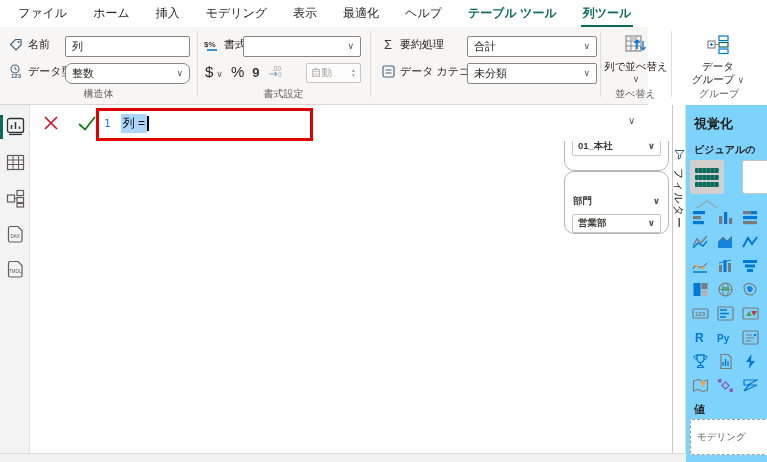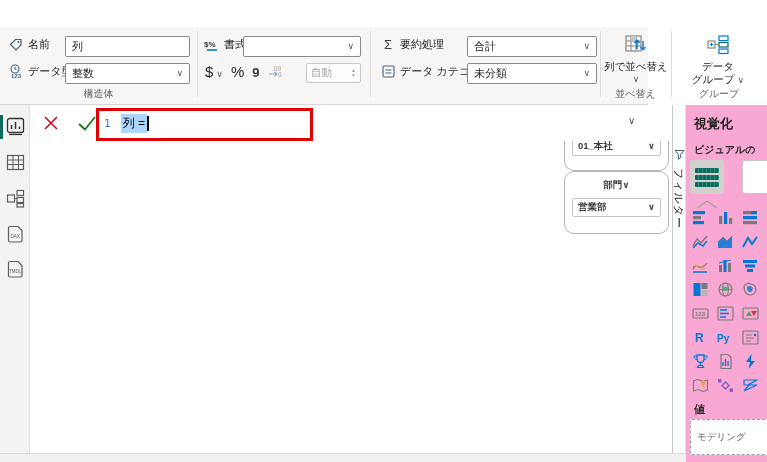--- a/index.html
+++ b/index.html
@@ -68,21 +68,21 @@
   #slicer-1 .slicer-head { overflow:hidden; height:13px; }
 
   
   #filter-strip { position:absolute; left:672px; top:105px; width:14px; height:348px; background:#fff;
     border-left:1px solid #c8c6c4; border-right:1px solid #e3e1df; }
   #filter-funnel { position:absolute; left:674px; top:146px; z-index:4; cursor:pointer; }
   #filter-label { position:absolute; left:686px; top:168px; transform:rotate(90deg);
     transform-origin:0 0; font-size:11px; color:#252423; white-space:nowrap; letter-spacing:1px; }
 
   
-  #vis-pane { position:absolute; left:686px; top:105px; width:81px; height:357px; background:#f9a8d4;
+  #vis-pane { position:absolute; left:686px; top:105px; width:81px; height:357px; background:#7dd3fc;
     overflow:hidden; }
   #vis-title { position:absolute; left:8px; top:10px; font-size:13px; font-weight:700; color:#252423; }
   #vis-subtitle { position:absolute; left:8px; top:38px; font-size:10px; font-weight:700; color:#252423; white-space:nowrap; }
   #vis-tab-selected { position:absolute; left:4px; top:55px; width:34px; height:34px; background:#d2d0ce;
     border-radius:3px; display:flex; flex-direction:column; justify-content:center; align-items:center;
     gap:2px; cursor:pointer; }
   .slicer-stripe { width:24px; height:5px;
     background:repeating-linear-gradient(90deg,#0c695c 0 3px,#2f8a7b 3px 4px); border-radius:1px; }
   #vis-tab-2 { position:absolute; left:56px; top:55px; width:34px; height:34px; background:#fff;
     border:1px solid #c8c6c4; border-radius:3px; cursor:pointer; }
@@ -96,20 +96,31 @@
     padding:0 6px; font-size:9.5px; color:#605e5c; white-space:nowrap; overflow:hidden; }
 
   #bottom-strip { position:absolute; left:0; top:453px; width:686px; height:9px; background:#f1f1f1;
     border-top:1px solid #dcdcdc; }
 </style>
 </head>
 <body>
 
 <div id="app">
 
+  <div id="menu-bar">
+      <span class="menu-tab">ファイル</span>
+      <span class="menu-tab">ホーム</span>
+      <span class="menu-tab">挿入</span>
+      <span class="menu-tab">モデリング</span>
+      <span class="menu-tab">表示</span>
+      <span class="menu-tab">最適化</span>
+      <span class="menu-tab">ヘルプ</span>
+      <span class="menu-tab contextual">テーブル ツール</span>
+      <span class="menu-tab contextual active">列ツール</span>
+    </div>
 
   <div id="ribbon">
     <div class="rsep" style="left:197px"></div>
     <div class="rsep" style="left:370px"></div>
     <div class="rsep" style="left:600px"></div>
     <div class="rsep" style="left:671px"></div>
 
     <div class="rrow" style="left:8px; top:10px;">
       <span class="ricon">
         <svg width="14" height="14" viewBox="0 0 14 14">
@@ -124,21 +135,21 @@
     <div class="rrow" style="left:8px; top:37px;">
       <span class="ricon">
         <svg width="15" height="15" viewBox="0 0 15 15">
             <circle cx="6" cy="5" r="4" fill="none" stroke="#41627e" stroke-width="1.1"></circle>
             <path d="M6 2.8 V5 L7.7 6" fill="none" stroke="#41627e" stroke-width="1"></path>
             <text x="2" y="14" font-size="6" fill="#41627e" font-weight="bold">123</text>
           </svg>
       </span>
       <span>データ型</span>
     </div>
-    <div class="rinput rselect" style="position:absolute; left:65px; top:36px; width:125px;">
+    <div class="rinput rselect" style="position:absolute; left:65px; top:36px; width:125px;border-radius:7px;">
       <span>整数</span>
       <span class="chev">∨</span>
     </div>
     <div class="rlabel" style="left:0; width:197px;margin-top:7px;">構造体</div>
 
     <div class="rrow" style="left:204px; top:10px;">
       <span class="ricon">
         <svg width="16" height="14" viewBox="0 0 16 14">
             <text x="0" y="9" font-size="8" fill="#3b3a39" font-weight="bold">$%</text>
             <path d="M3 12 L13 12" stroke="#0078d4" stroke-width="1.6"></path>
@@ -164,20 +175,21 @@
           </svg>
       </span>
     </div>
     <div class="spinner" style="position:absolute; left:306px; top:36px;">
       <span>自動</span>
       <span class="spinarrows">
           <span>▲</span>
           <span>▼</span>
         </span>
     </div>
+    <div class="rlabel" style="left:197px; width:173px;">書式設定</div>
 
     <div class="rrow" style="left:380px; top:10px;">
       <span class="ricon" style="font-size:13px; color:#3b3a39;">Σ</span>
       <span>要約処理</span>
     </div>
     <div class="rinput rselect" style="position:absolute; left:467px; top:9px; width:130px;">
       <span>合計</span>
       <span class="chev">∨</span>
     </div>
     <div class="rrow" style="left:380px; top:37px;">
@@ -269,21 +281,21 @@
       <div class="slicer-head">
         <span>拠点</span>
         <span class="chev">∨</span>
       </div>
       <div class="slicer-dd">
         <span>01_本社</span>
         <span class="chev">∨</span>
       </div>
     </div>
     <div class="slicer-card" id="slicer-2">
-      <div class="slicer-head" style="padding-top:7px;justify-content:center;">
+      <div class="slicer-head" style="padding-top:23px;">
         <span>部門</span>
         <span class="chev">∨</span>
       </div>
       <div class="slicer-dd" style="margin-top:5px;">
         <span>営業部</span>
         <span class="chev">∨</span>
       </div>
     </div>
   </div>
 

